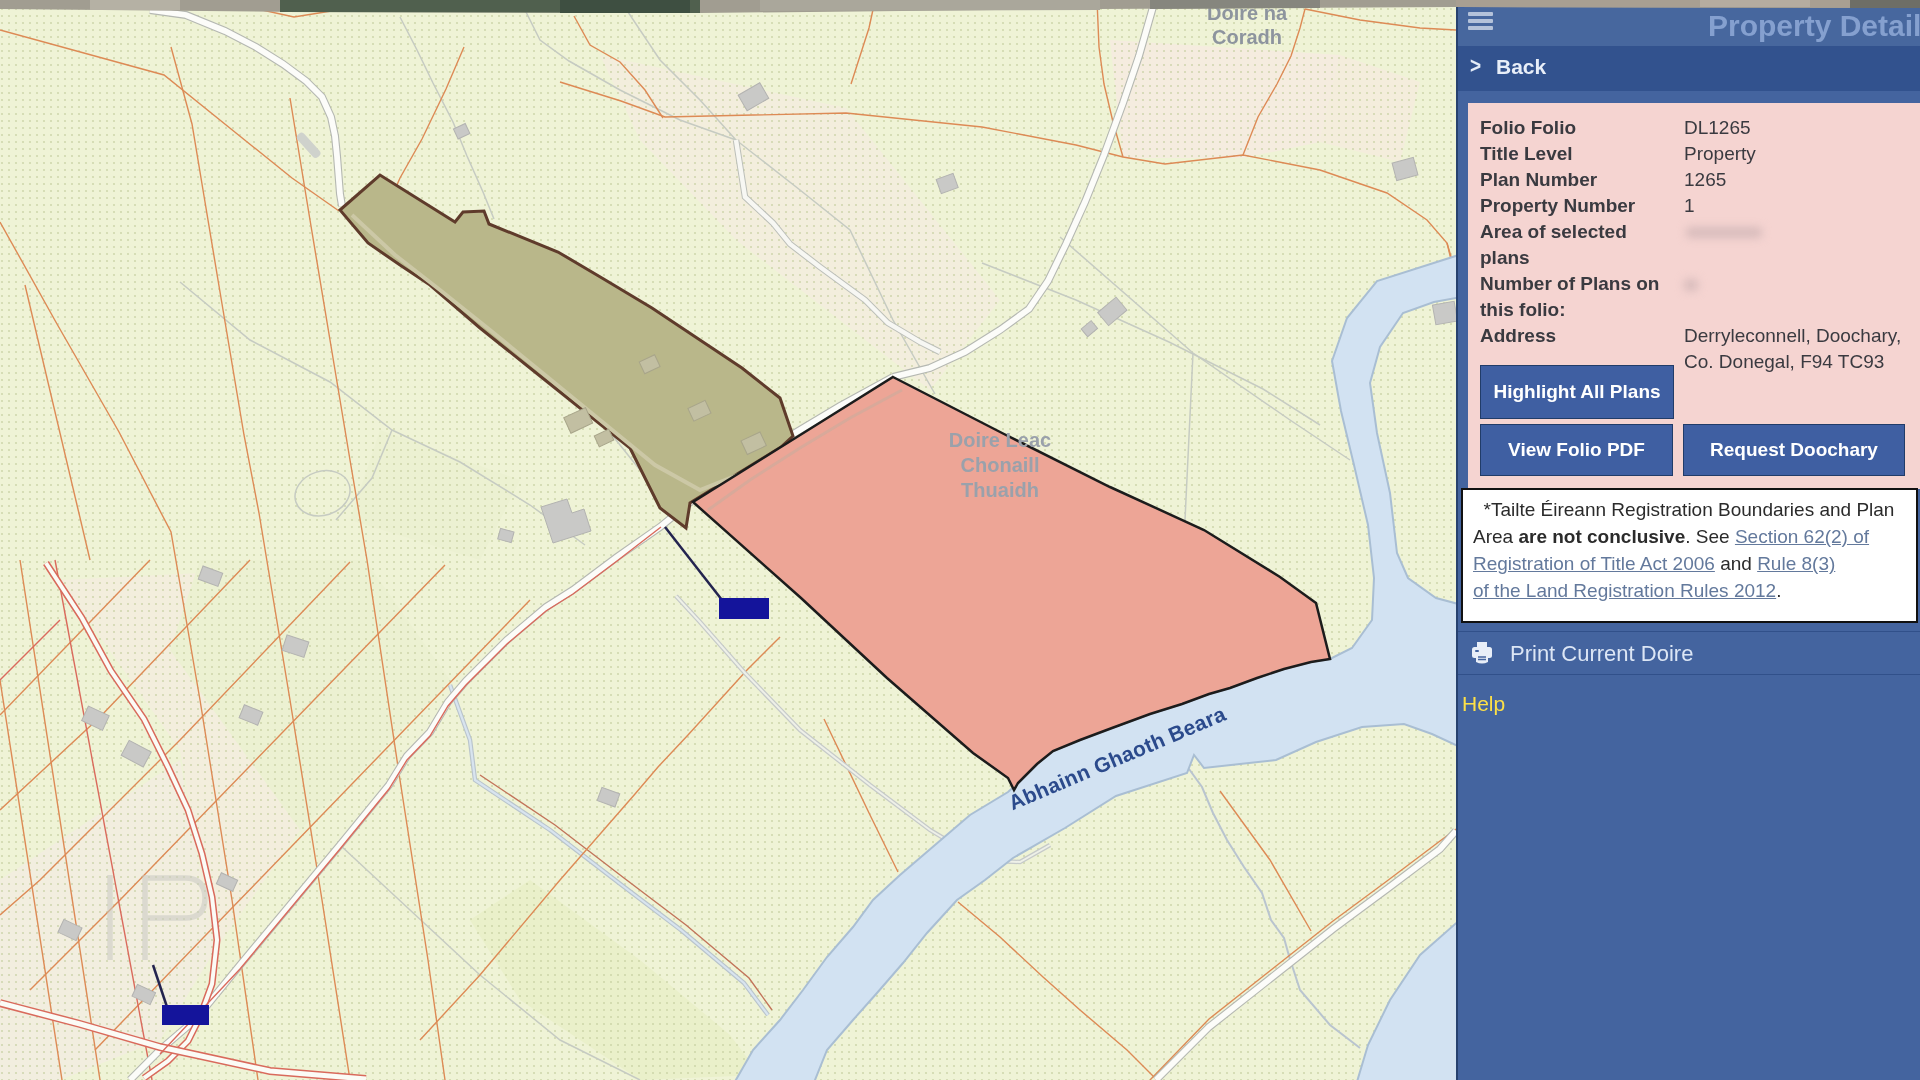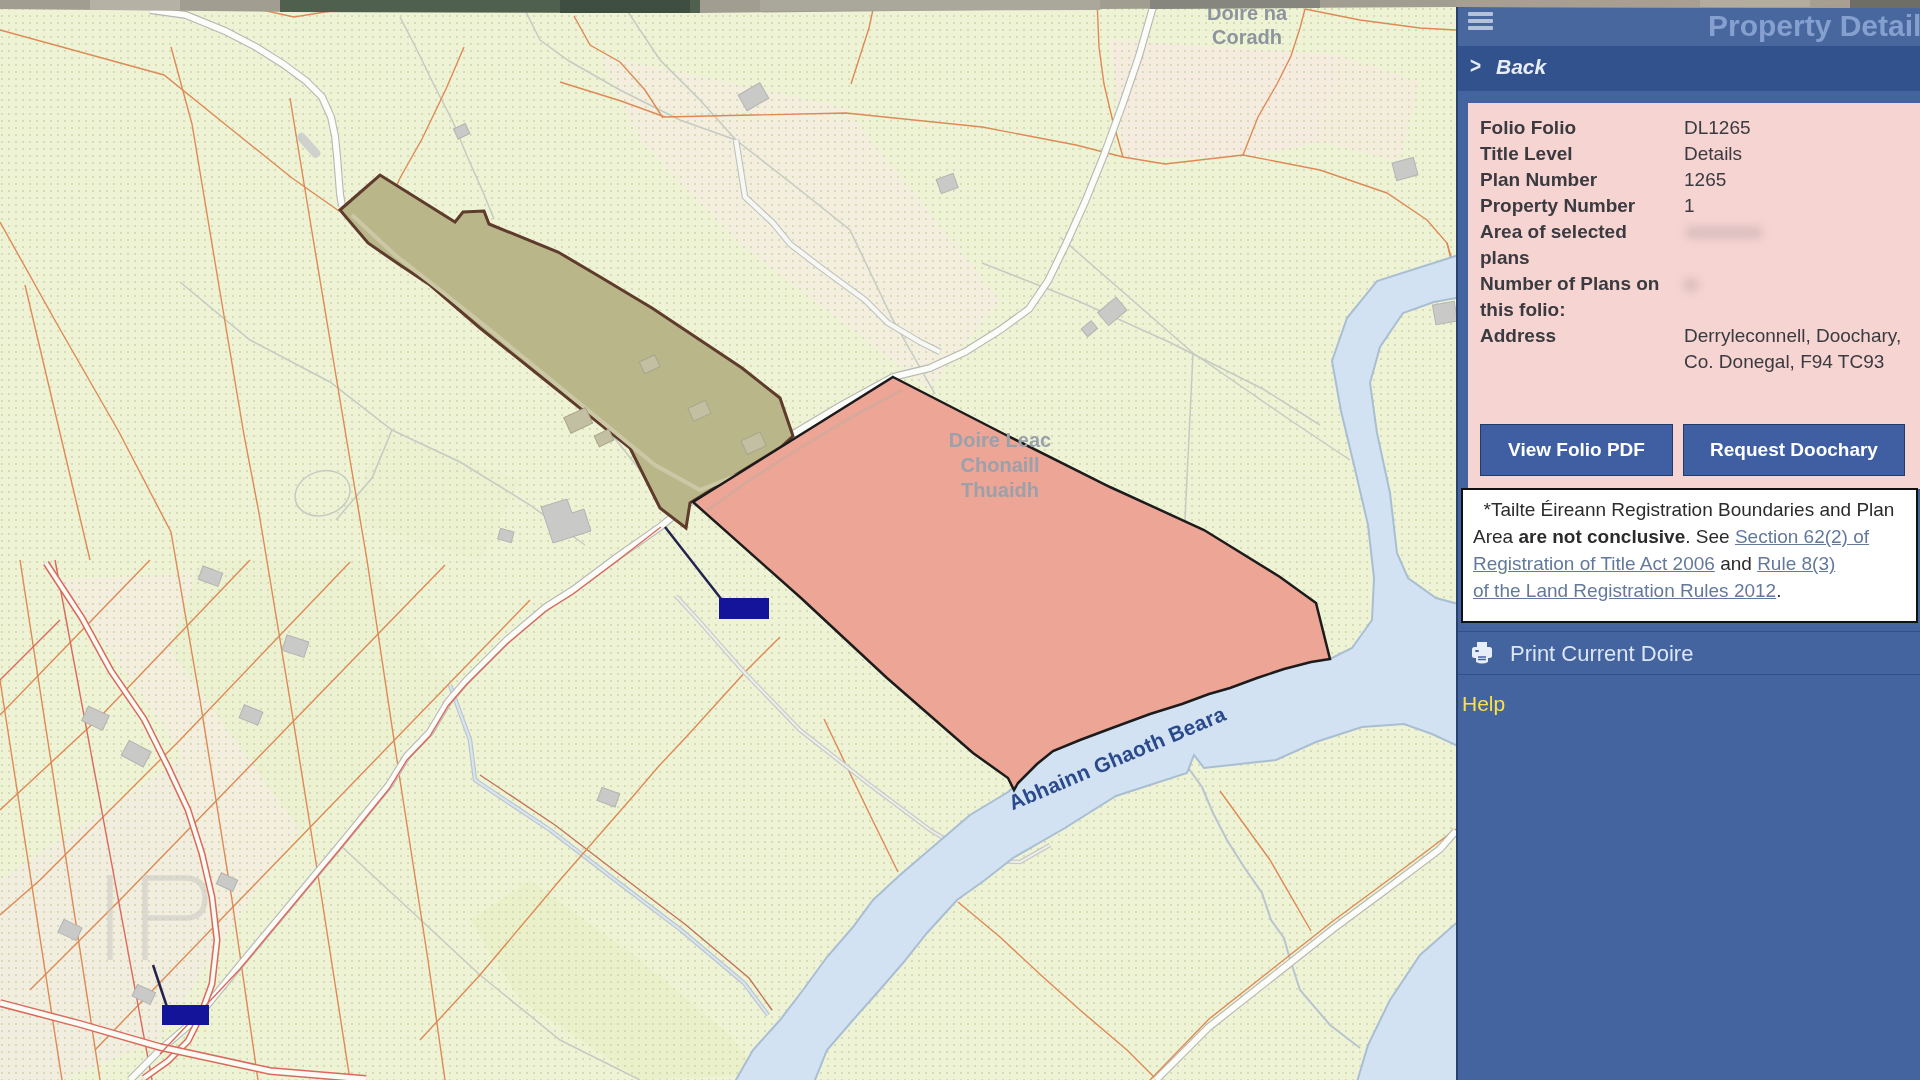--- a/index.html
+++ b/index.html
@@ -8,21 +8,21 @@
   #mapsvg{position:absolute;left:0;top:0;}
   
   #sidebar{position:absolute;left:1456px;top:0;width:464px;height:1080px;
     background:#44649f;border-left:2px solid #27416f;box-sizing:border-box;}
   #sbheader{position:absolute;left:0;top:8px;width:464px;height:38px;background:#47679e;}
   #sbtitle{position:absolute;left:250px;top:1px;width:214px;font-size:30px;font-weight:bold;
     color:#85a0cf;white-space:nowrap;overflow:hidden;}
   .hbar{position:absolute;left:10px;width:25px;height:4px;background:#b4c2da;border-radius:1px;}
   #sbback{position:absolute;left:0;top:46px;width:464px;height:45px;background:#32528e;}
   #sbback .chev{position:absolute;left:12px;top:9px;color:#e4ecf8;font-size:19px;font-weight:bold;transform:scaleY(1.15);}
-  #sbback .btxt{position:absolute;left:38px;top:9px;color:#e8eef8;font-size:21px;font-weight:bold;font-style:italic;}
+  #sbback .btxt{position:absolute;left:38px;top:9px;color:#e8eef8;font-size:21px;font-weight:bold;}
   #pinkpanel{position:absolute;left:10px;top:103px;width:454px;height:386px;background:#f5d4d1;}
   .lab{position:absolute;left:12px;color:#3a3a40;font-size:19px;font-weight:bold;white-space:nowrap;}
   .val{position:absolute;left:216px;color:#3a3a40;font-size:19px;white-space:nowrap;}
   .smudge{position:absolute;background:#d8bcbc;filter:blur(4px);border-radius:4px;}
   .btn{position:absolute;background:#3f5fa2;border:1px solid #213c69;color:#fff;
     font-size:19px;font-weight:bold;text-align:center;box-sizing:border-box;}
   #disc{position:absolute;left:3px;top:488px;width:457px;height:135px;background:#fff;
     border:2px solid #111;box-sizing:border-box;color:#2b2b2b;font-size:19px;line-height:27px;
     padding:6px 8px 0 10px;}
   #disc a{color:#63799c;text-decoration:underline;}
@@ -289,40 +289,41 @@
         <span class="chev">&gt;</span>
         <span class="btxt">Back</span>
       </div>
 
   <div id="pinkpanel">
 
     <div class="lab" style="top:14px">Folio Folio</div>
         <div class="val" style="top:14px">DL1265</div>
 
     <div class="lab" style="top:40px">Title Level</div>
-        <div class="val" style="top:40px">Details</div>
+        <div class="val" style="top:40px">Property</div>
 
     <div class="lab" style="top:66px">Plan Number</div>
         <div class="val" style="top:66px">1265</div>
 
     <div class="lab" style="top:92px">Property Number</div>
         <div class="val" style="top:92px">1</div>
 
     <div class="lab" style="top:118px">Area of selected</div>
     <div class="lab" style="top:144px">plans</div>
     <div class="smudge" style="left:218px;top:124px;width:76px;height:11px"></div>
 
     <div class="lab" style="top:170px">Number of Plans on</div>
     <div class="lab" style="top:196px">this folio:</div>
     <div class="smudge" style="left:216px;top:176px;width:14px;height:12px"></div>
 
     <div class="lab" style="top:222px">Address</div>
     <div class="val" style="top:222px">Derryleconnell, Doochary,</div>
     <div class="val" style="top:248px">Co. Donegal, F94 TC93</div>
 
+    <div class="btn" style="left:12px;top:262px;width:194px;height:54px;line-height:52px">Highlight All Plans</div>
 
     <div class="btn" style="left:12px;top:321px;width:193px;height:52px;line-height:50px">View Folio PDF</div>
 
     <div class="btn" style="left:215px;top:321px;width:222px;height:52px;line-height:50px">Request Doochary Copy</div>
   </div>
 
   <div id="disc">&nbsp;&nbsp;*Tailte Éireann Registration Boundaries and Plan<br>Area <b>are not conclusive</b>. See <a>Section 62(2) of</a><br><a>Registration of Title Act 2006</a> and <a>Rule 8(3)</a><br><a>of the Land Registration Rules 2012</a>.</div>
 
   <div id="sep0"></div>
   <div id="printrow">

